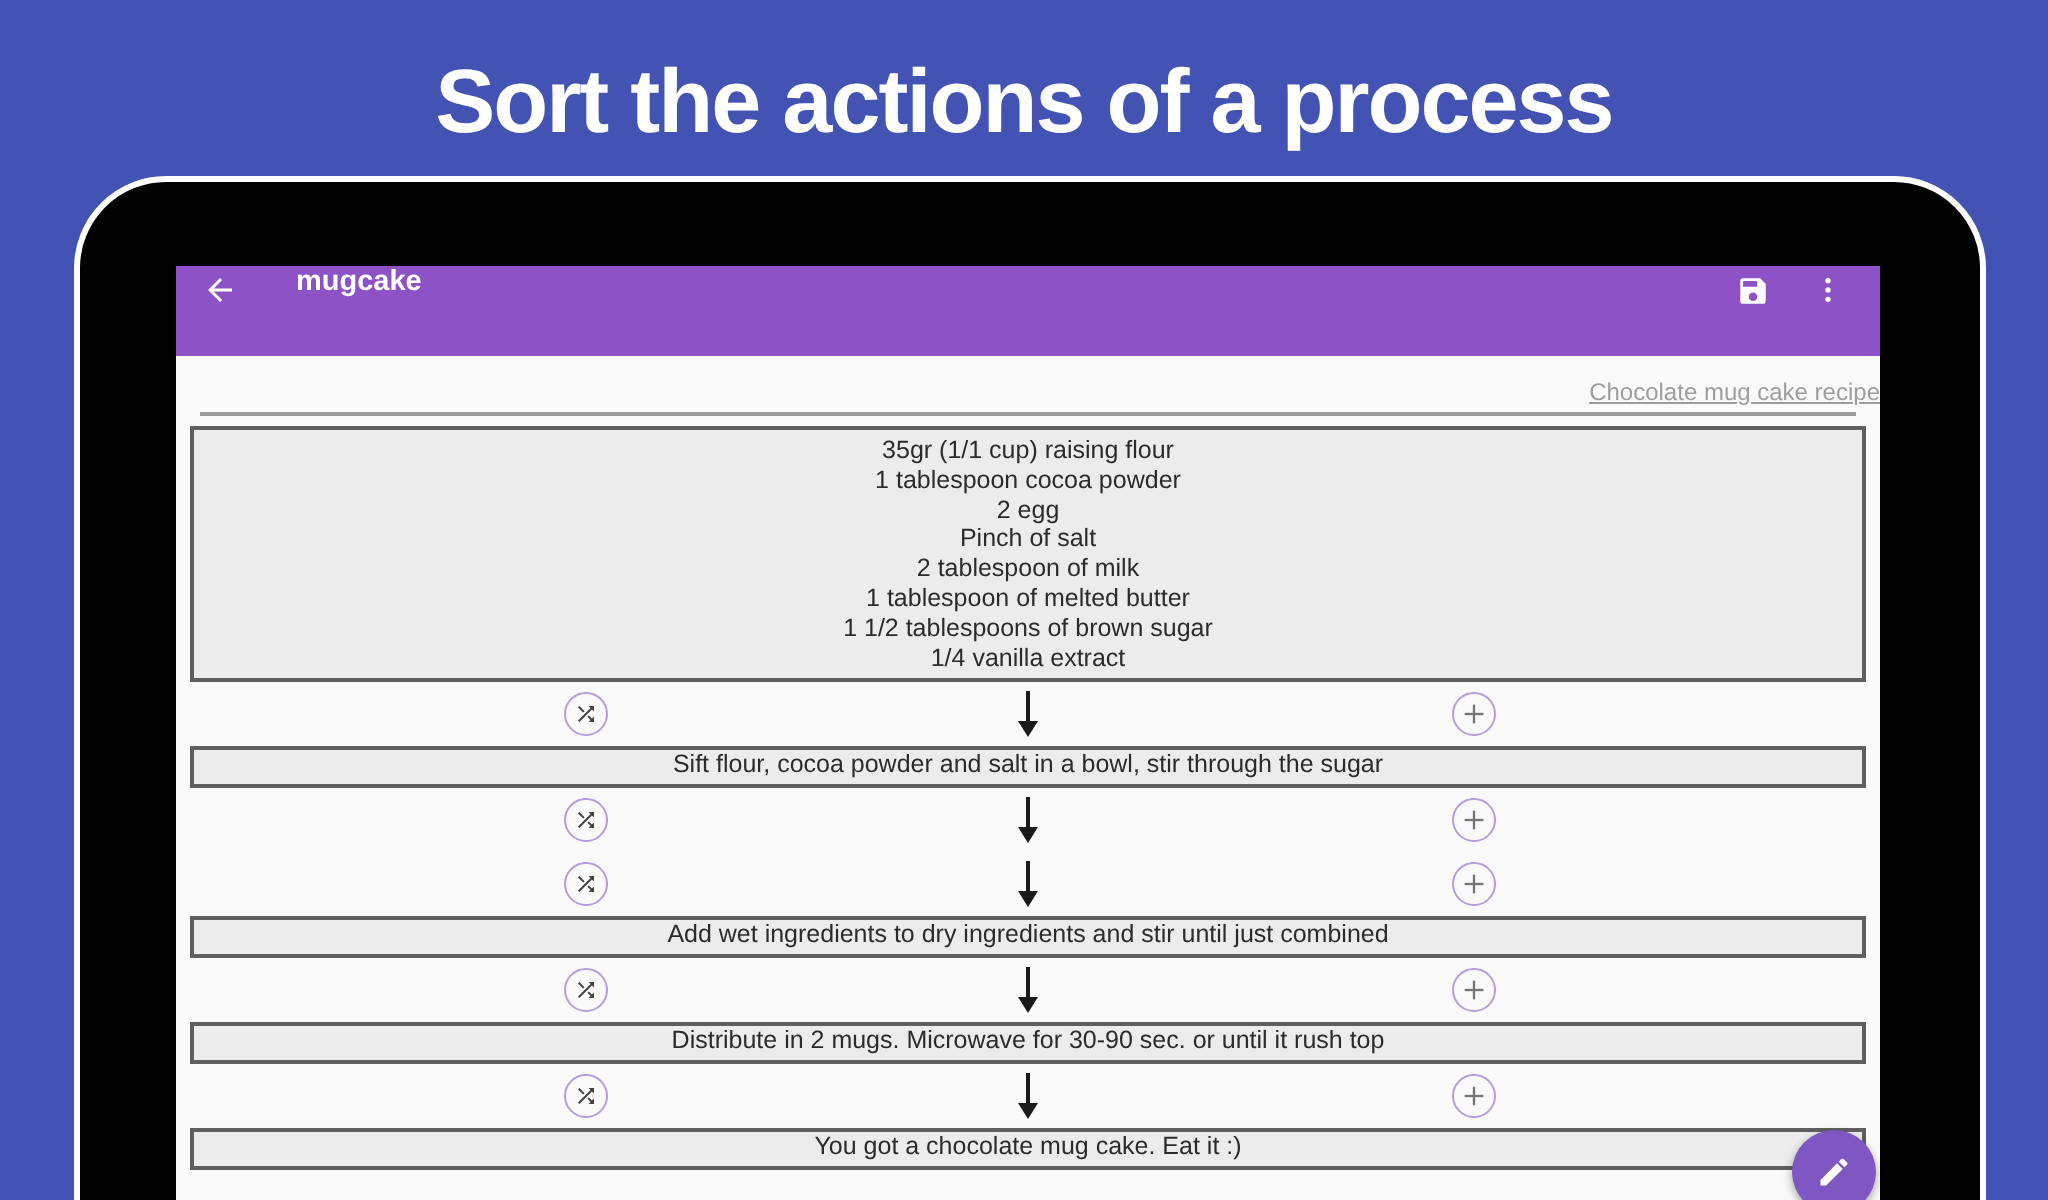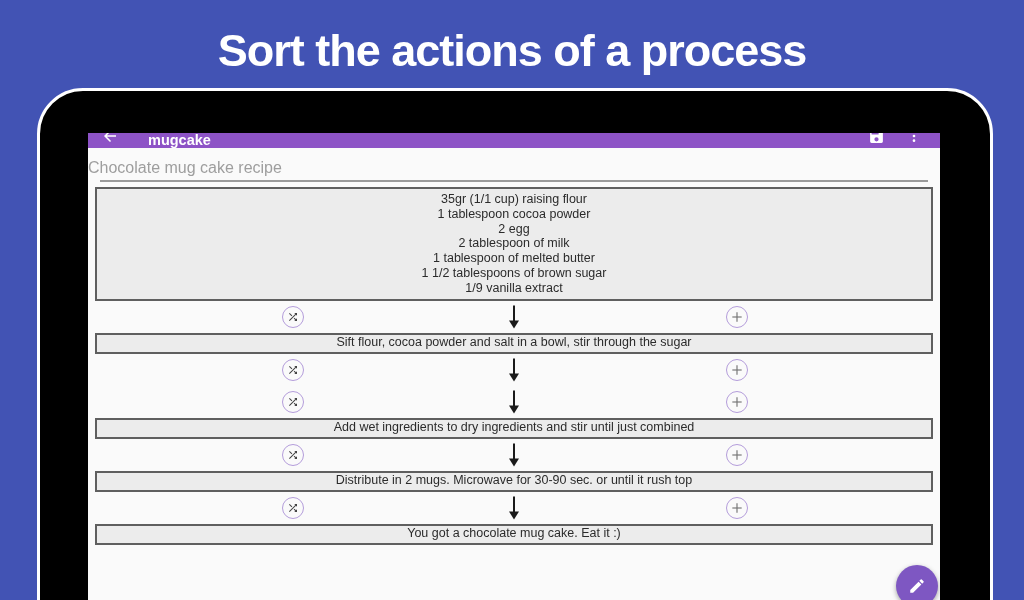--- a/index.html
+++ b/index.html
@@ -11,27 +11,27 @@
   body{background:var(--background);font-family:"Liberation Sans",sans-serif;position:relative;}
 
   .banner{height:102px;display:flex;align-items:center;justify-content:center;
     color:#fff;font-size:45px;font-weight:700;letter-spacing:-1px;}
 
   .tablet{position:absolute;left:37px;top:88px;width:956px;height:540px;
     background:#000;border:3px solid #fff;border-radius:46px 46px 0 0;}
 
   .screen{position:absolute;left:48px;top:42px;width:852px;height:490px;background:#fafafa;overflow:hidden;}
 
-  .toolbar{height:15px;background:var(--toolbar);display:flex;align-items:flex-end;padding:0 10px;}
+  .toolbar{height:45px;background:var(--toolbar);display:flex;align-items:flex-start;padding:0 10px;}
   .tb-icon{display:inline-flex;align-items:center;justify-content:center;width:24px;height:24px;cursor:pointer;}
   .tb-title{color:#fff;font-size:14.5px;font-weight:700;margin-left:26px;}
   .tb-actions{margin-left:auto;display:flex;align-items:center;gap:14px;padding-right:4px;}
 
   .content{position:relative;}
-  .recipe-header{margin-top:11px;text-align:left;font-size:16px;color:var(--header-text);}
+  .recipe-header{margin-top:11px;text-align:right;font-size:12px;color:var(--header-text);text-decoration:underline;}
   .divider{height:2px;background:#9a9a9a;margin:3px 12px 0 12px;}
 
   .box{margin:0 7px;background:var(--step-bg);border:2px solid var(--step-border);
     text-align:center;color:#2b2b2b;font-size:12.5px;}
   .ingredients{margin-top:5px;padding:3px 0;}
   .ing-line{line-height:14.8px;}
   .step{height:21px;display:flex;align-items:flex-start;justify-content:center;}
 
   .connector{position:relative;height:32px;}
   .circle-btn{position:absolute;top:50%;transform:translateY(-50%);width:22px;height:22px;
@@ -82,28 +82,29 @@
       <div class="divider"></div>
 
       <div class="box ingredients">
 
           <div class="ing-line">35gr (1/1 cup) raising flour</div>
 
           <div class="ing-line">1 tablespoon cocoa powder</div>
 
           <div class="ing-line">2 egg</div>
 
+          <div class="ing-line">Pinch of salt</div>
 
           <div class="ing-line">2 tablespoon of milk</div>
 
           <div class="ing-line">1 tablespoon of melted butter</div>
 
           <div class="ing-line">1 1/2 tablespoons of brown sugar</div>
 
-          <div class="ing-line">1/9 vanilla extract</div>
+          <div class="ing-line">1/4 vanilla extract</div>
         </div>
 
       <div>
 
           <div class="connector">
             <span class="circle-btn shuffle">
               <svg width="12" height="12" viewBox="0 0 24 24">
                 <path fill="#424242" d="M10.59 9.17 5.41 4 4 5.41l5.17 5.17 1.42-1.41zM14.5 4l2.04 2.04L4 18.59 5.41 20 17.96 7.46 20 9.5V4h-5.5zm.33 9.41-1.41 1.41 3.13 3.13L14.5 20H20v-5.5l-2.04 2.04-3.13-3.13z"></path>
               </svg>
             </span>

